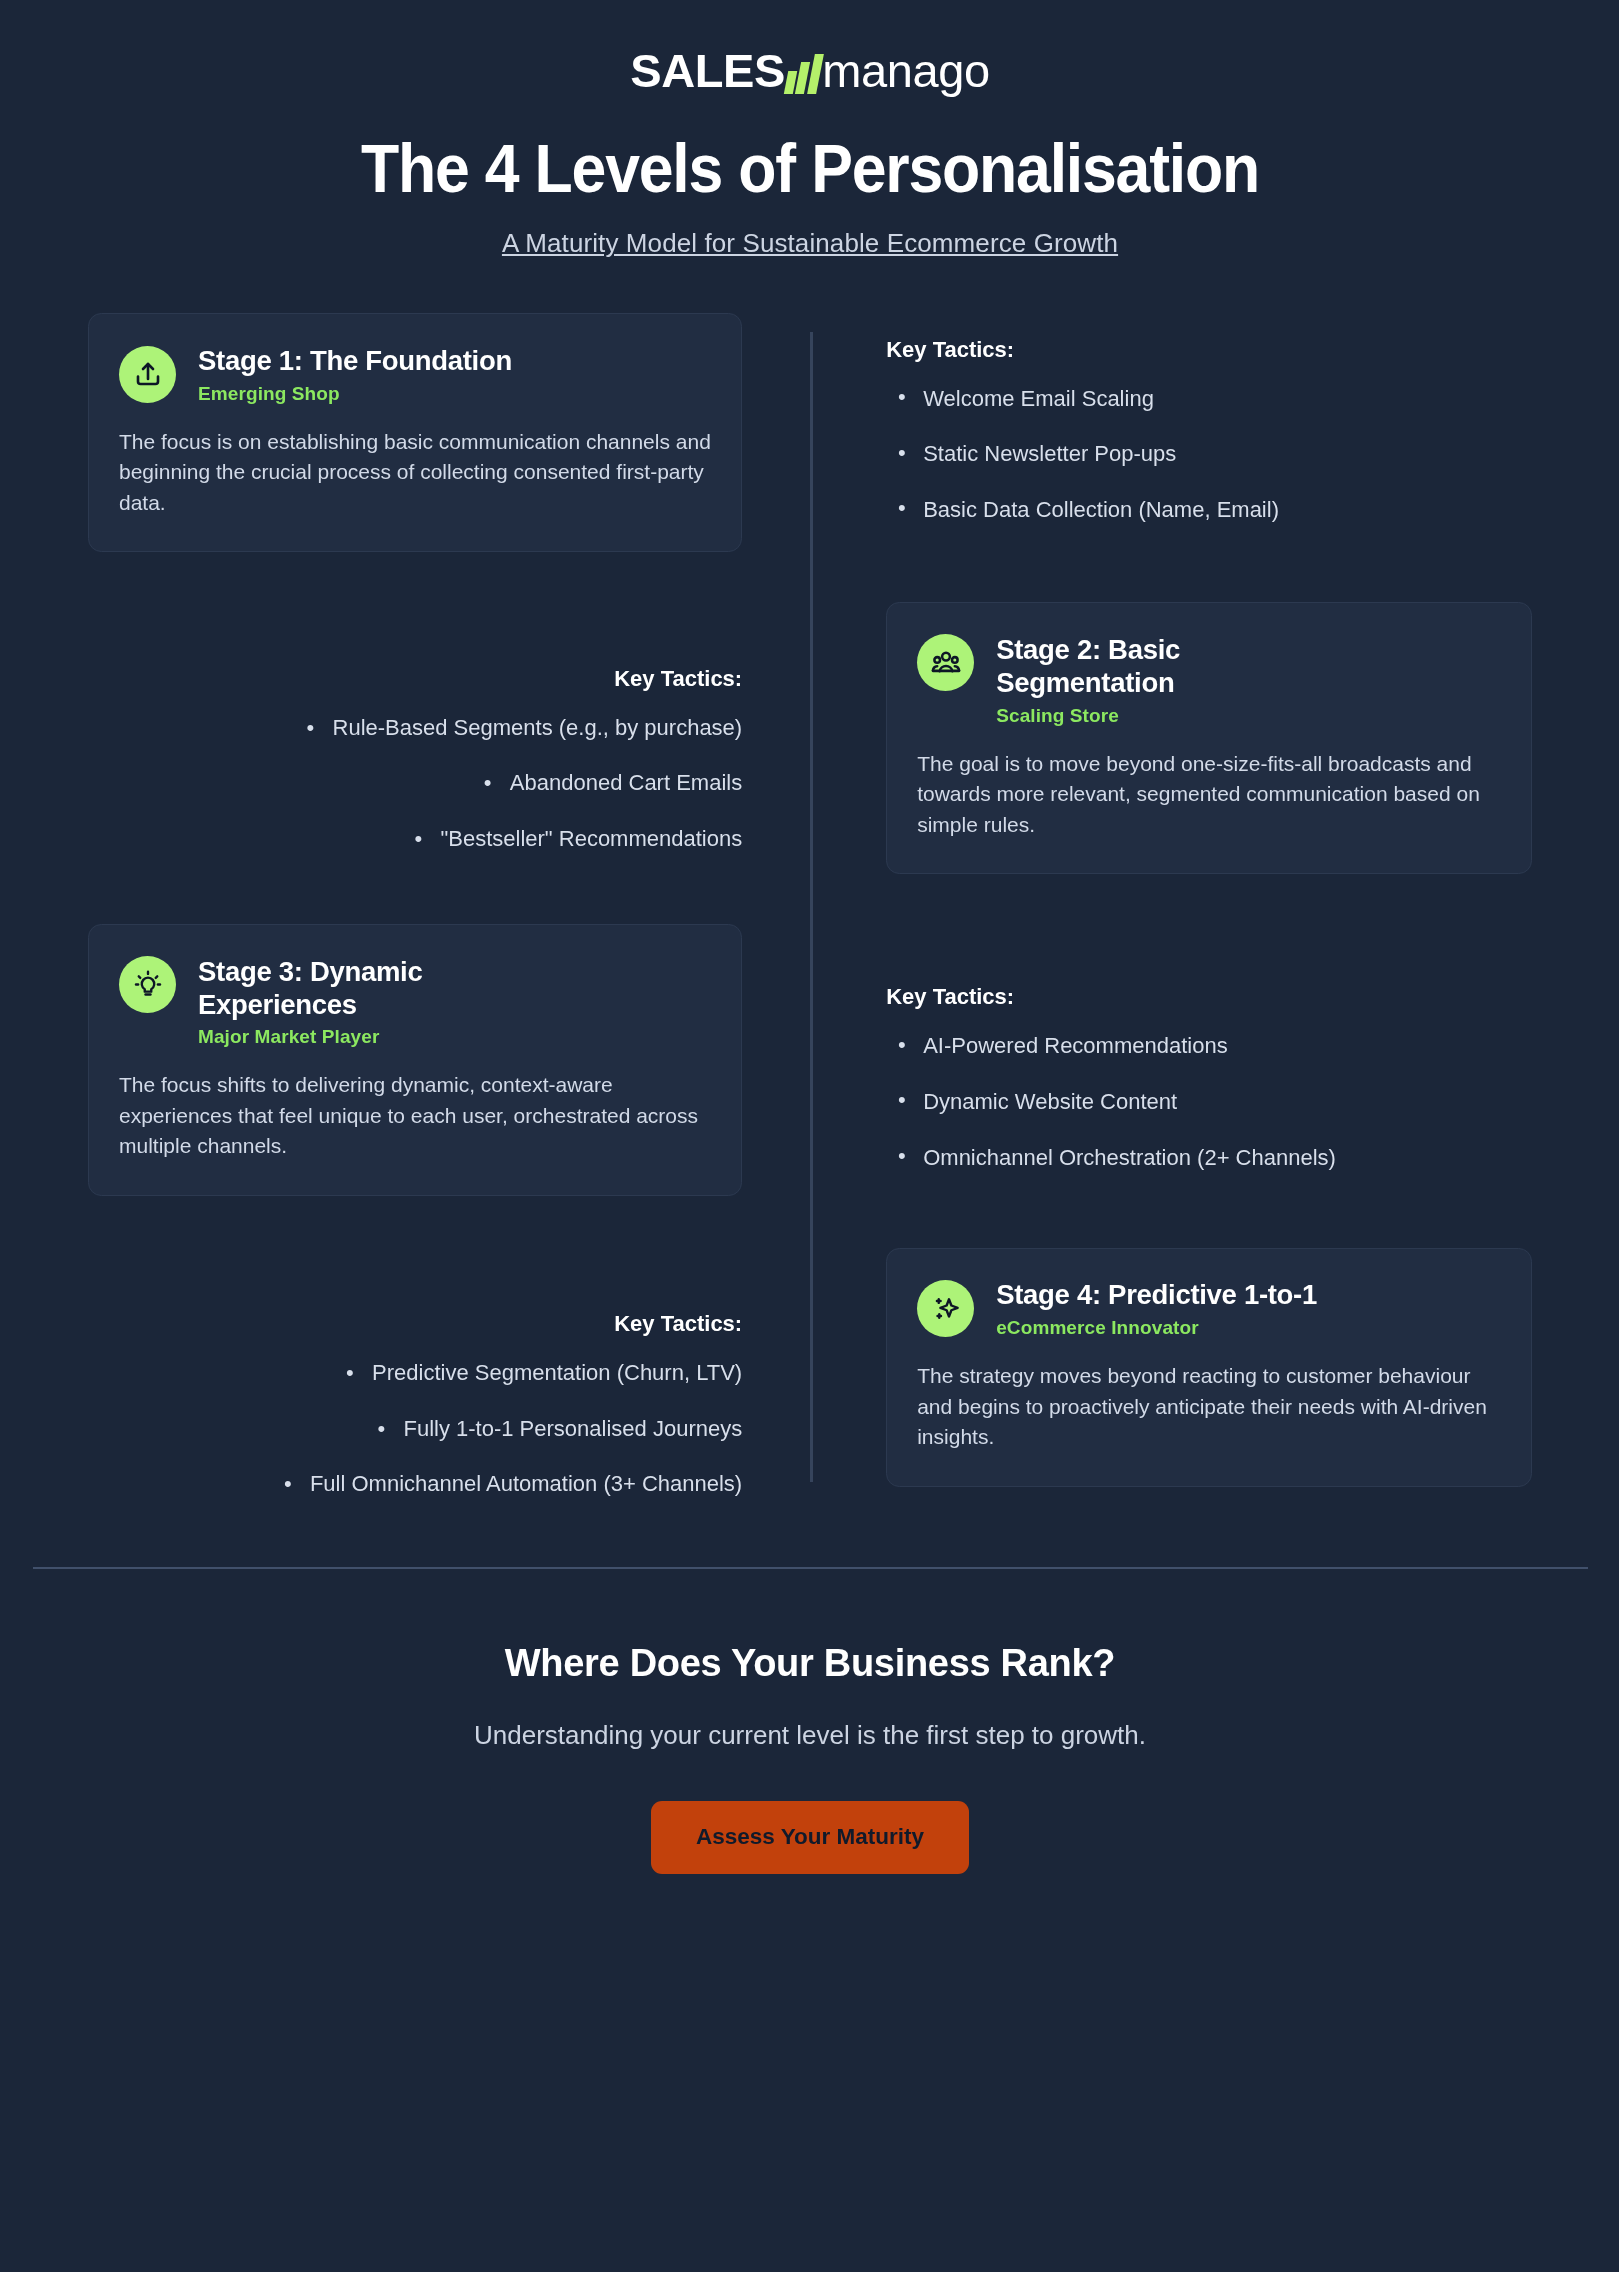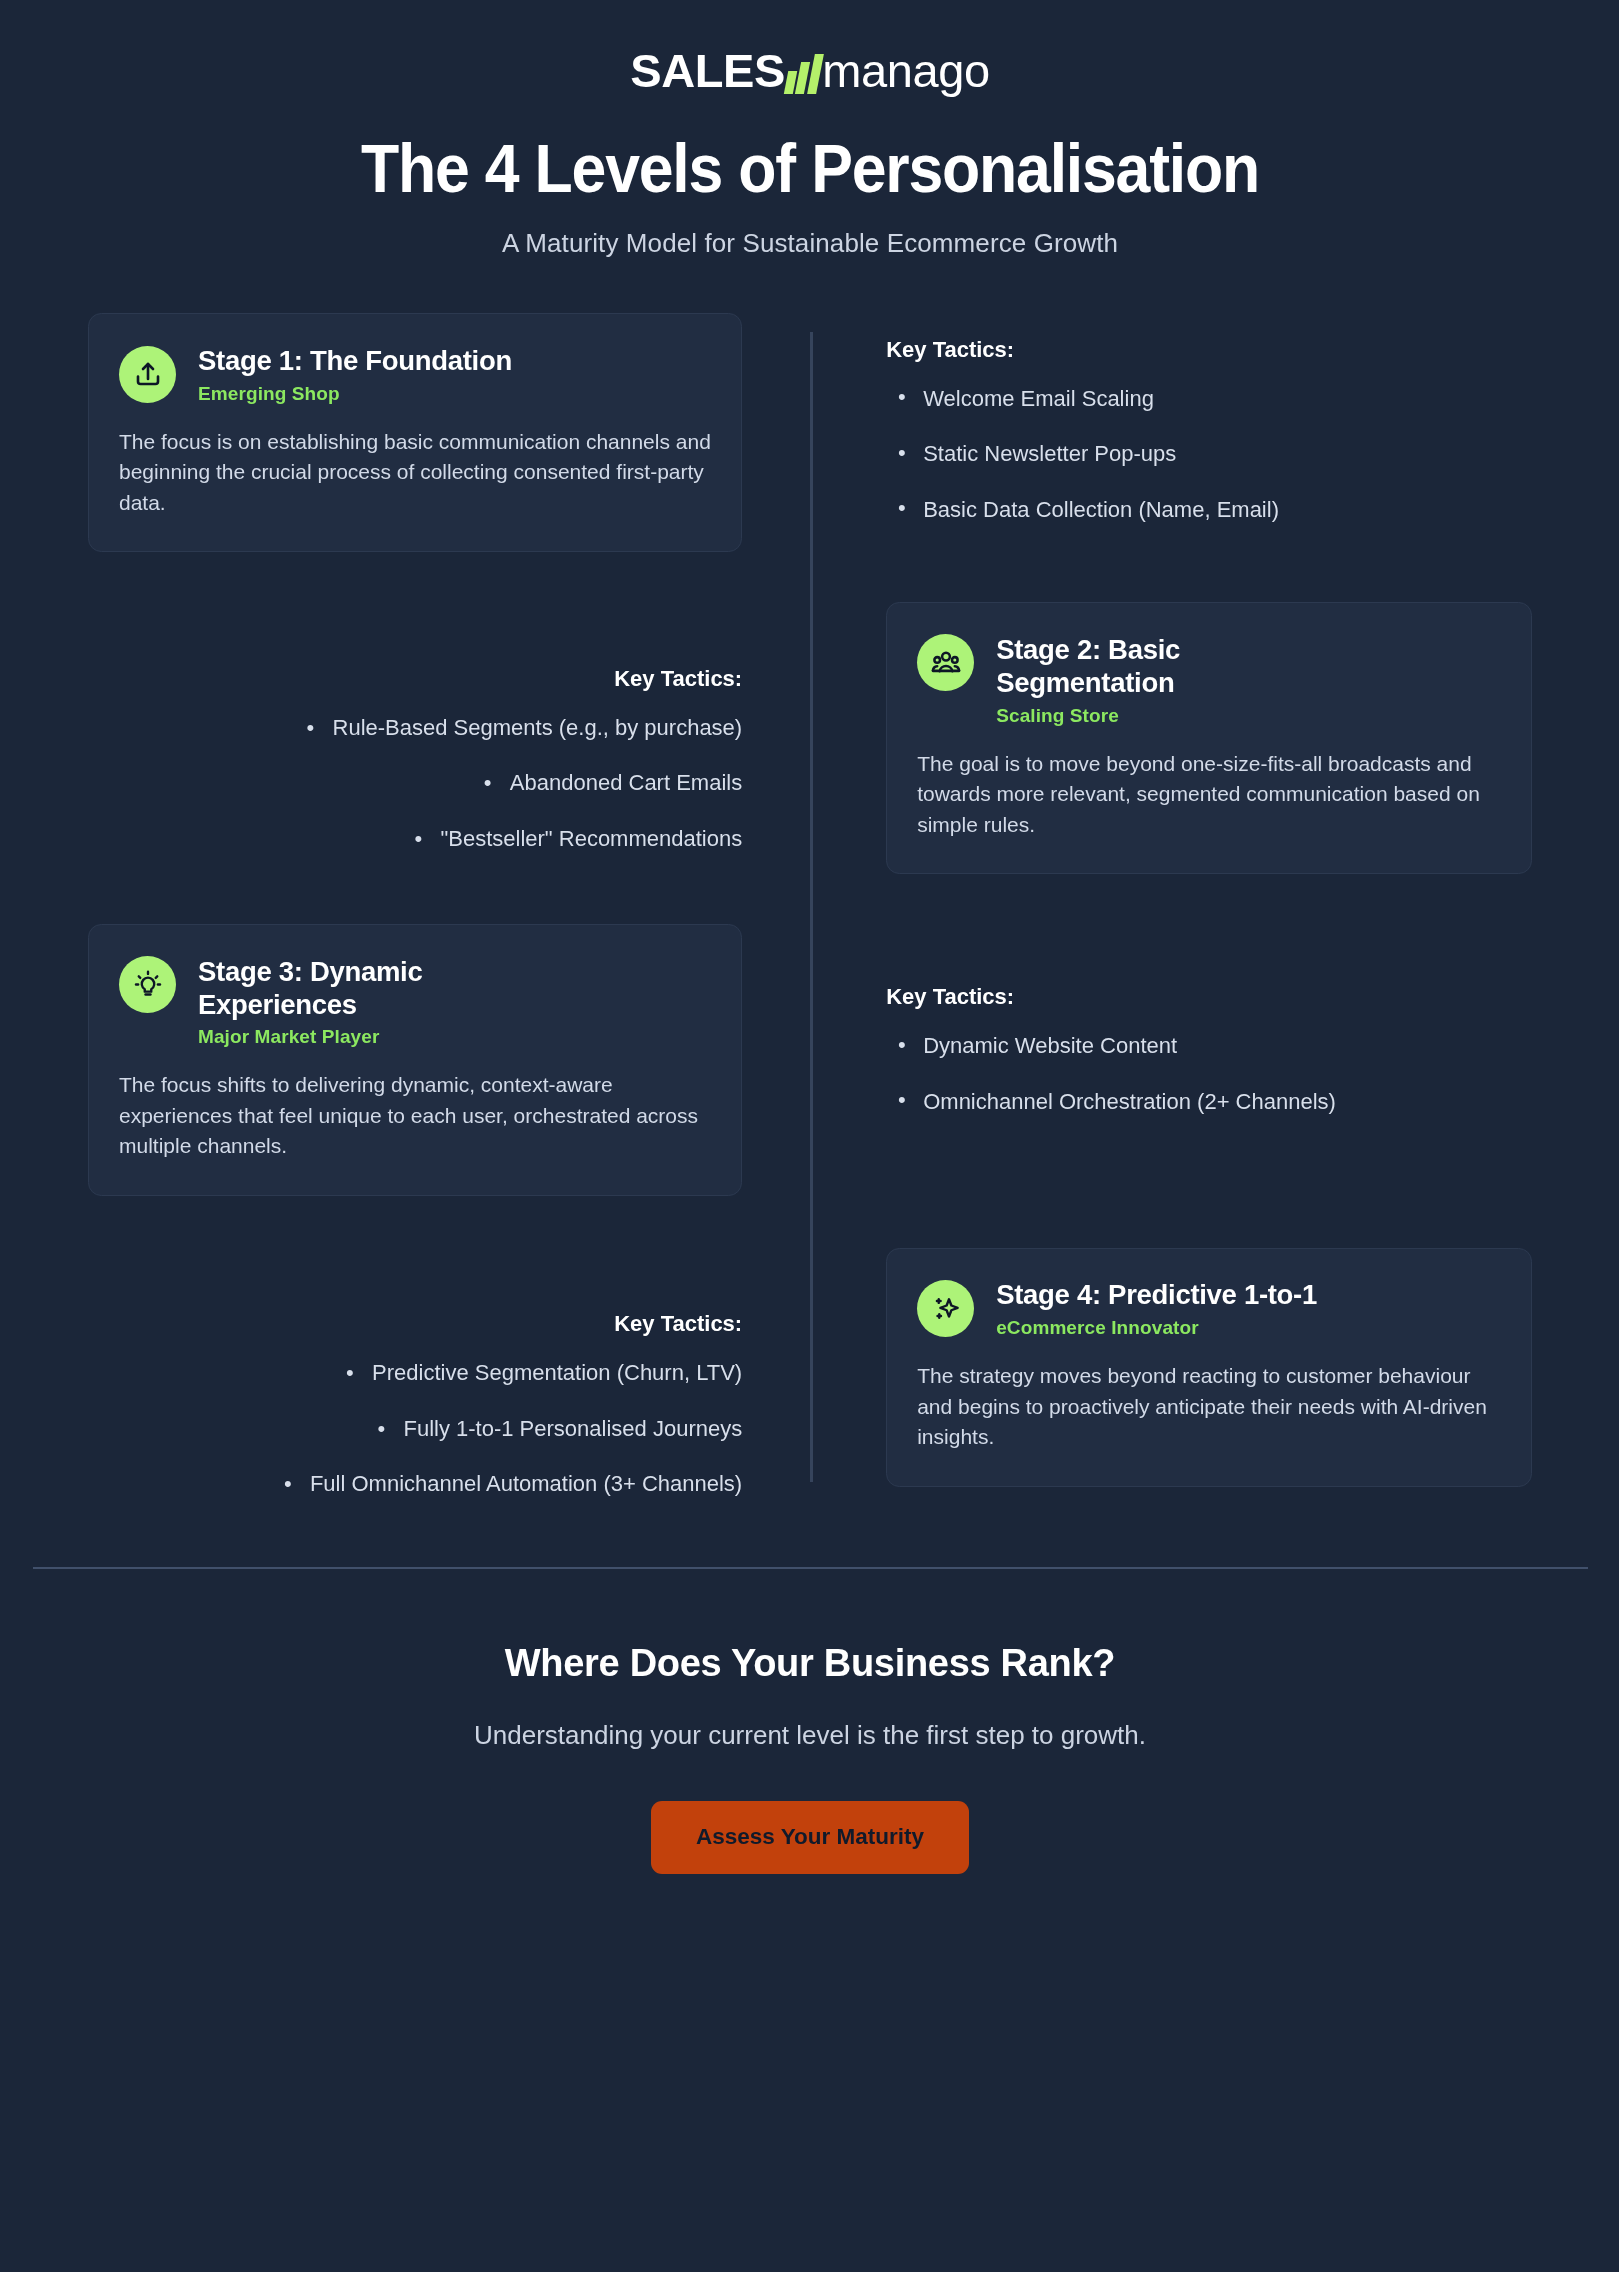--- a/index.html
+++ b/index.html
@@ -75,20 +75,21 @@
     color: #ffffff;
     transform: scaleX(0.92);
   }
 
   .subtitle {
     margin-top: 25px;
     font-size: 26px;
     font-weight: normal;
     color: #ccd4e2;
     letter-spacing: 0.1px;
+    text-decoration: underline;
   }
 
   
   .timeline {
     position: relative;
     margin-top: 54px;
     padding-bottom: 8.3px;
   }
 
   .timeline-axis {
@@ -365,20 +366,21 @@
             </div>
           </div>
           <p class="card-desc">The focus shifts to delivering dynamic, context-aware experiences that feel unique to each user, orchestrated across multiple channels.</p>
         </div>
       </div>
 
       <div class="col col-right" style="padding-top:37px;">
         <div class="tactics tactics-right">
           <div class="tactics-title">Key Tactics:</div>
           <ul>
+            <li>AI-Powered Recommendations</li>
             <li>Dynamic Website Content</li>
             <li>Omnichannel Orchestration (2+ Channels)</li>
           </ul>
         </div>
       </div>
     </div>
 
     <div class="row stage-block" style="margin-top:52px;">
       <div class="col col-left" style="padding-top:40px;">
         <div class="tactics tactics-left">

